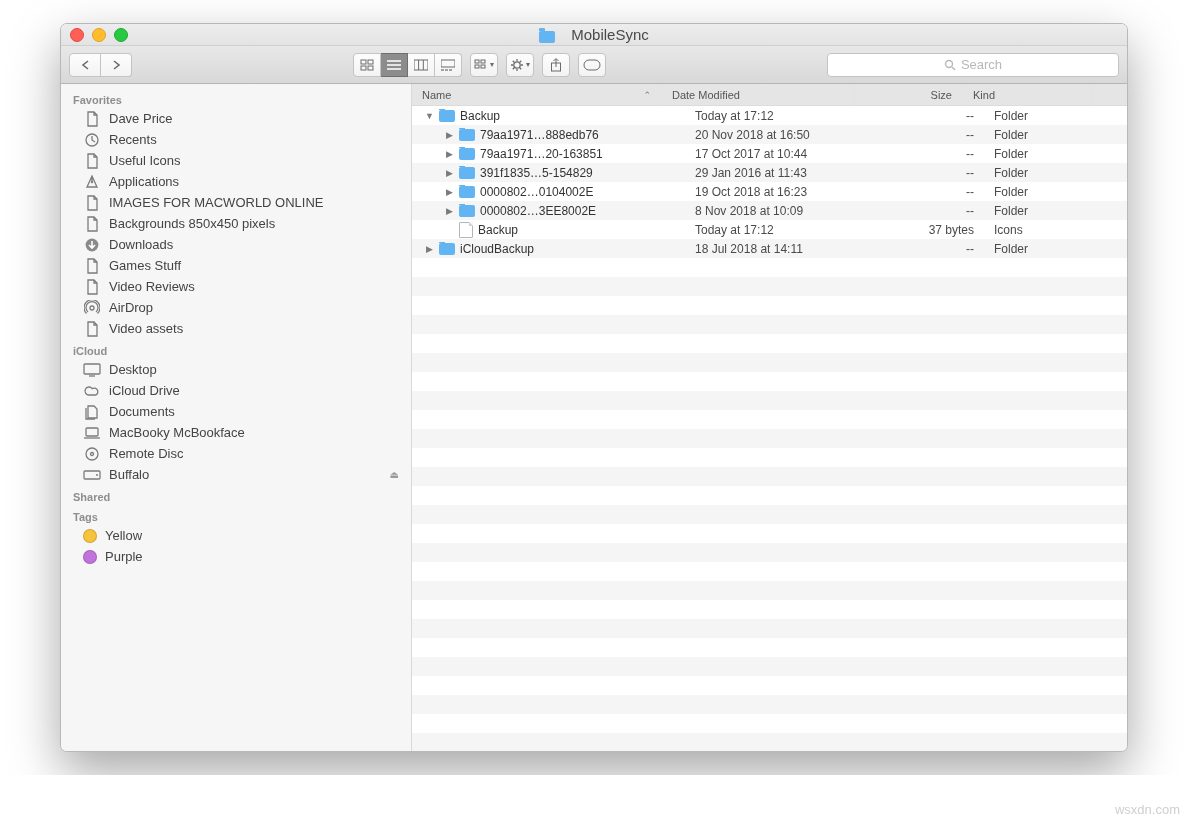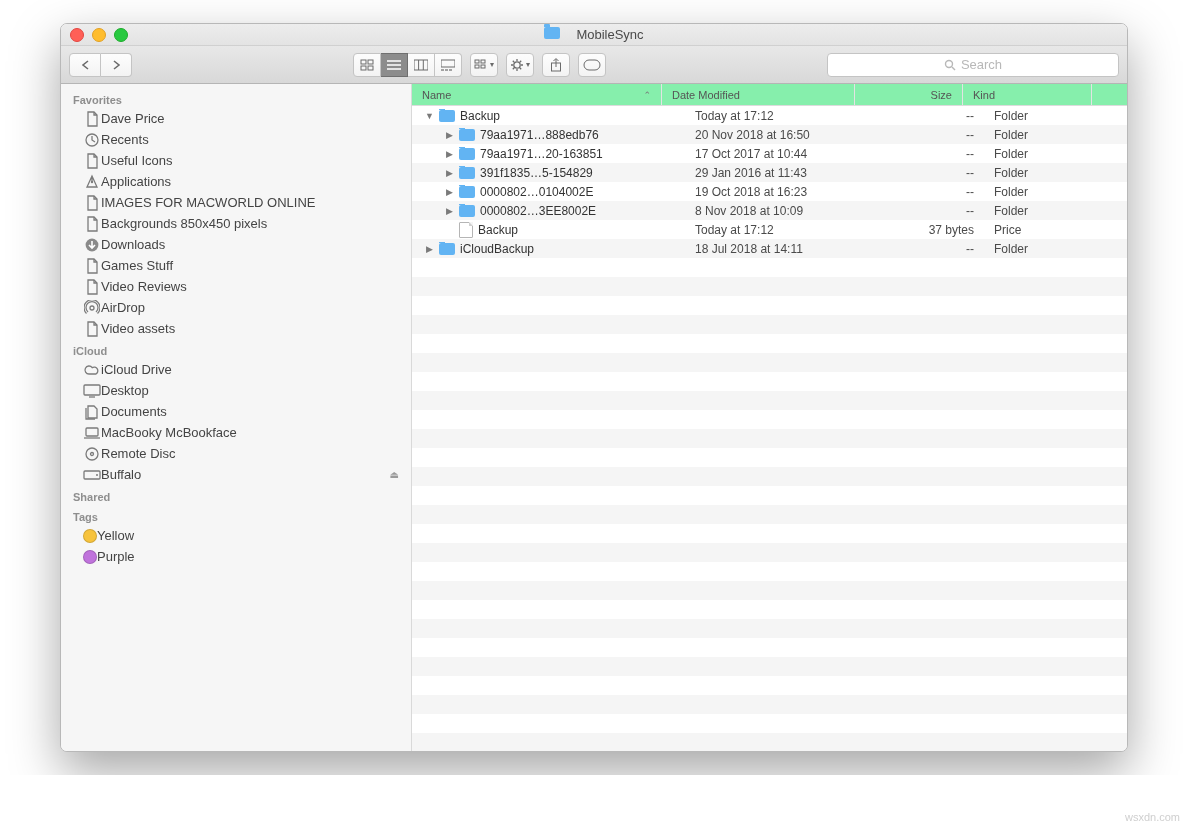--- a/index.html
+++ b/index.html
@@ -4,46 +4,46 @@
 <style>
   html,body{margin:0;padding:0;background:#fff;font-family:-apple-system,Helvetica,Arial,sans-serif;font-size:13px;color:#333}
   .window{width:1066px;height:727px;margin:23px auto;border:1px solid #b8b8b8;border-radius:7px;background:#fff;box-shadow:0 20px 50px rgba(0,0,0,.35);display:flex;flex-direction:column;overflow:hidden}
   
   .titlebar{height:21px;display:flex;align-items:center;justify-content:center;position:relative;background:linear-gradient(#ededed,#e3e3e3);border-bottom:1px solid #d0d0d0;flex:none}
   .traffic{position:absolute;left:9px;top:4px;display:flex;gap:8px}
   .dot{width:12px;height:12px;border-radius:50%}
   .dot.red{background:#ff5f57;border:1px solid #e24640}
   .dot.yellow{background:#ffbd2e;border:1px solid #e1a126}
   .dot.green{background:#28c940;border:1px solid #1dac2c}
-  .title{display:flex;align-items:flex-start;gap:16px;font-size:13px;color:#4a4a4a}
+  .title{display:flex;align-items:flex-end;gap:16px;font-size:15px;color:#4a4a4a}
   
   .toolbar{height:37px;background:linear-gradient(#e8e8e8,#d8d8d8);border-bottom:1px solid #b5b5b5;display:flex;align-items:center;padding:0 8px;gap:8px;flex:none}
   .btn-group{display:flex}
   .btn{height:22px;min-width:26px;background:linear-gradient(#fdfdfd,#f3f3f3);border:1px solid #c4c4c4;display:flex;align-items:center;justify-content:center;color:#6b6b6b;font-size:11px;cursor:default}
   .btn.active{background:#8c8c8c;color:#fff;border-color:#6f6f6f}
   .btn:first-child{border-top-left-radius:4px;border-bottom-left-radius:4px}
   .btn:last-child{border-top-right-radius:4px;border-bottom-right-radius:4px}
   .btn-group .btn+.btn{border-left:none}
   .btn.single{border-radius:4px}
   .btn.wide{min-width:30px}
   .spacer{flex:1}
   .search{width:290px;height:22px;border:1px solid #c4c4c4;border-radius:4px;background:#fff;display:flex;align-items:center;justify-content:center;gap:5px;color:#b8b8b8;font-size:13px}
   
   .body{flex:1;display:flex;overflow:hidden}
   .sidebar{width:350px;background:#f6f6f6;border-right:1px solid #d9d9d9;overflow-y:auto;padding:4px 0 8px;position:relative}
   .sidebar::-webkit-scrollbar{width:15px}
   .sidebar::-webkit-scrollbar-thumb{background:#c8c8c8;border-radius:7px;border:3px solid #f6f6f6}
   .section-h{padding:6px 12px 2px;font-size:11px;color:#8e8e8e;font-weight:600}
-  .side-item{display:flex;align-items:center;padding:3px 12px 3px 22px;font-size:13px;color:#444;cursor:default}
+  .side-item{display:flex;align-items:center;gap:8px;padding:3px 12px 3px 22px;font-size:13px;color:#444;cursor:default}
   .side-item .ic{width:18px;height:14px;display:flex;align-items:center;justify-content:center;color:#7b7b7b;flex:none}
   .eject{margin-left:auto;color:#9a9a9a;font-size:10px}
   .tag-dot{width:12px;height:12px;border-radius:50%;flex:none;border:1px solid rgba(0,0,0,.15)}
   
   .content{flex:1;display:flex;flex-direction:column;overflow:hidden}
-  .cols{display:flex;height:21px;background:#86efac;border-bottom:1px solid #dcdcdc;flex:none;font-size:11px;color:#555}
+  .cols{display:flex;height:21px;background:#e5e5e5;border-bottom:1px solid #dcdcdc;flex:none;font-size:11px;color:#555}
   .col{display:flex;align-items:center;padding:0 10px;border-right:1px solid #e3e3e3}
   .col.name{flex:1}
   .col.date{width:172px}
   .col.size{width:87px;justify-content:flex-end}
   .col.kind{width:108px}
   .col.end{width:15px;border-right:none}
   .sort-ind{margin-left:auto;font-size:9px;color:#777}
   .rows{flex:1;overflow-y:auto;overflow-x:hidden;background:repeating-linear-gradient(#fff 0,#fff 19px,#f5f5f5 19px,#f5f5f5 38px)}
   .row{display:flex;height:19px;align-items:center;font-size:12px;color:#333}
   .c-name{flex:1;display:flex;align-items:center;gap:5px;padding-left:8px;overflow:hidden;white-space:nowrap}
@@ -52,21 +52,21 @@
   .c-kind{width:108px;padding:0 10px;color:#4a4a4a}
   .c-end{width:15px}
   .disc{font-size:9px;color:#7a7a7a;display:inline-block;width:9px;text-align:center;cursor:default}
   .indent{display:inline-block}
   
   .i-folder{width:16px;height:12px;background:#62b4f3;border-radius:2px;position:relative;display:inline-block}
   .i-folder::before{content:"";position:absolute;top:-3px;left:0;width:6px;height:3px;background:#62b4f3;border-radius:1px 1px 0 0}
   .i-doc{width:12px;height:14px;border:1px solid #b5b5b5;border-radius:1px;background:#fff;display:inline-block;position:relative}
   .i-doc::before{content:"";position:absolute;right:-1px;top:-1px;width:0;height:0;border-top:4px solid #f5f5f5;border-left:4px solid #cfcfcf}
   svg{display:block}
-  .watermark{position:fixed;right:8px;bottom:6px;font-size:11px;color:#cfcfcf}
+  .watermark{position:fixed;right:8px;bottom:12px;font-size:13px;color:#cfcfcf}
 </style>
 </head>
 <body>
 
 <div class="window">
 
   <div class="titlebar">
     <div class="traffic">
       <div class="dot red"></div>
       <div class="dot yellow"></div>
@@ -271,33 +271,33 @@
               </svg>
             </span>
             <span>Video assets</span>
           </div>
         </div>
       <div class="section-h">iCloud</div>
       <div id="icloud-list">
           <div class="side-item">
             <span class="ic">
               <svg width="18" height="14">
-                <path d="M6 11a4 4 0 1 1 3.2-6.4A3.5 3.5 0 1 1 13 11z" stroke="currentColor" fill="none" stroke-width="1.3"></path>
-              </svg>
-            </span>
-            <span>iCloud Drive</span>
-          </div>
-          <div class="side-item">
-            <span class="ic">
-              <svg width="18" height="14">
                 <rect x="1" y="1" width="16" height="10" rx="1" stroke="currentColor" fill="none" stroke-width="1.3"></rect>
                 <path d="M6 13h6" stroke="currentColor" fill="none" stroke-width="1.3"></path>
               </svg>
             </span>
             <span>Desktop</span>
+          </div>
+          <div class="side-item">
+            <span class="ic">
+              <svg width="18" height="14">
+                <path d="M6 11a4 4 0 1 1 3.2-6.4A3.5 3.5 0 1 1 13 11z" stroke="currentColor" fill="none" stroke-width="1.3"></path>
+              </svg>
+            </span>
+            <span>iCloud Drive</span>
           </div>
           <div class="side-item">
             <span class="ic">
               <svg width="16" height="16">
                 <path d="M4 2h6l3 3v9H4z" stroke="currentColor" fill="none" stroke-width="1.3"></path>
                 <path d="M2 4v11h9" stroke="currentColor" fill="none" stroke-width="1.3"></path>
               </svg>
             </span>
             <span>Documents</span>
           </div>
@@ -438,21 +438,21 @@
           </div>
           <div class="row">
             <div class="c-name">
               <span class="indent" style="width: 20px;"></span>
               <span class="disc"></span>
               <span class="i-doc"></span>
               <span>Backup</span>
             </div>
             <div class="c-date">Today at 17:12</div>
             <div class="c-size">37 bytes</div>
-            <div class="c-kind">Price</div>
+            <div class="c-kind">Icons</div>
             <div class="c-end"></div>
           </div>
           <div class="row">
             <div class="c-name">
               <span class="indent" style="width: 0px;"></span>
               <span class="disc">▶</span>
               <span class="i-folder"></span>
               <span>iCloudBackup</span>
             </div>
             <div class="c-date">18 Jul 2018 at 14:11</div>

